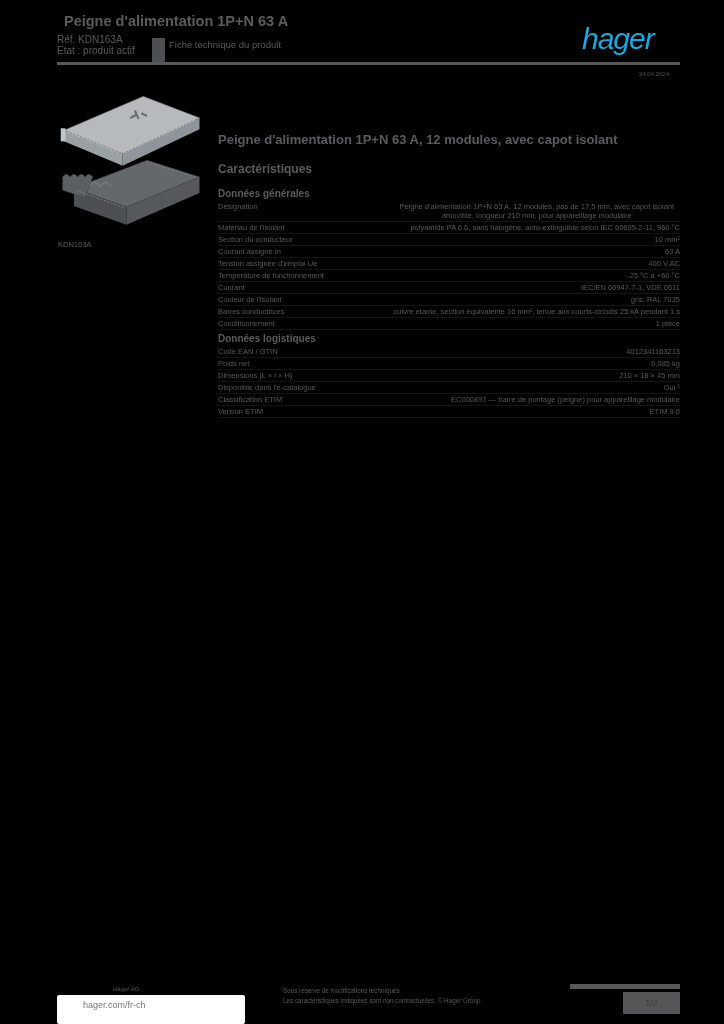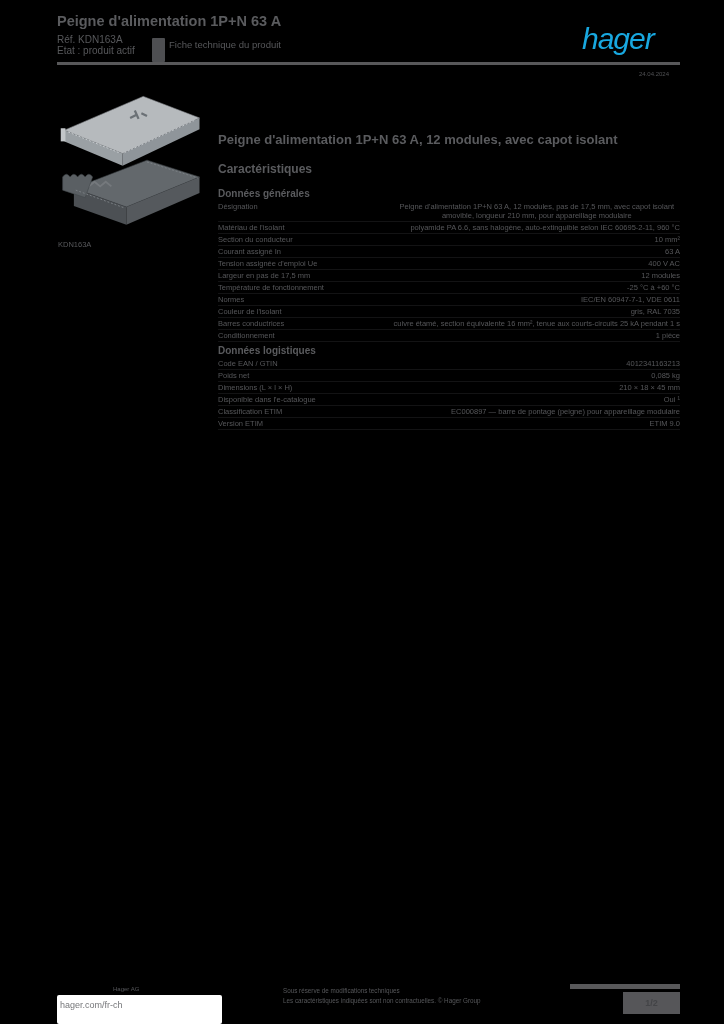--- a/index.html
+++ b/index.html
@@ -1,21 +1,21 @@
 <!DOCTYPE html>
 <html><head>
 <meta charset="utf-8">
 <style>
   html,body{margin:0;padding:0;background:#000;}
   #page{position:relative;width:724px;height:1024px;background:#000;overflow:hidden;
         font-family:"Liberation Sans",sans-serif;color:#57585b;}
   .abs{position:absolute;}
 
   
-  #title1{left:57px;top:12px;font-size:14.5px;font-weight:bold;color:#5a5b5e;line-height:18px;}
+  #title1{left:64px;top:12px;font-size:14.5px;font-weight:bold;color:#5a5b5e;line-height:18px;}
   #subwrap{left:57px;top:34px;width:240px;}
   .sub-small{font-size:10px;line-height:11px;color:#57585b;}
   #cat-icon{left:152px;top:38px;width:13px;height:24px;background:#4e4f52;border-radius:1px;}
   #sub-right{left:169px;top:39px;font-size:9.5px;line-height:12px;color:#57585b;width:115px;}
   #logo{left:582px;top:24px;font-size:30px;font-weight:400;font-style:italic;
         letter-spacing:-1px;line-height:30px;}
   #head-rule{left:57px;top:62px;width:623px;height:3px;background:#58585a;}
   #head-date{left:639px;top:71px;font-size:6px;color:#505154;}
 
   
@@ -28,21 +28,21 @@
   #char-heading{margin-top:14px;font-size:12px;font-weight:bold;color:#5a5b5e;}
   #spec-table{margin-top:9px;}
   .group-label{font-size:10px;font-weight:bold;color:#5a5b5e;padding:3px 0 2px 0;}
   .spec-row{display:flex;justify-content:space-between;align-items:flex-start;
             padding:1px 0;border-bottom:1px solid rgba(88,88,90,0.22);gap:16px;}
   .spec-label{font-size:7.5px;line-height:9px;color:#56575a;flex:0 0 auto;max-width:46%;}
   .spec-value{font-size:7.5px;line-height:9px;color:#56575a;text-align:center;max-width:62%;}
 
   
   #footer-company{left:113px;top:986px;font-size:6px;color:#55565a;}
-  #url-box{left:57px;top:995px;width:165px;height:29px;background:#ffffff;border-radius:2px;}
+  #url-box{left:57px;top:995px;width:165px;height:29px;background:#ffffff;border-radius:2px;padding-left:23px;}
   #url-text{margin:5px 0 0 3px;font-size:9px;color:#76777a;}
   #foot-notes{left:283px;top:986px;width:235px;font-size:6.3px;line-height:9.5px;color:#57585b;}
   #foot-bar{left:570px;top:984px;width:110px;height:5px;background:#58585a;}
   #page-box{left:623px;top:992px;width:57px;height:22px;background:#565659;
             display:flex;align-items:center;justify-content:center;}
   #page-num{font-size:9px;font-weight:bold;color:#434447;}
 </style>
 </head>
 <body>
 
@@ -100,29 +100,25 @@
         </div>
         <div class="spec-row">
           <div class="spec-label">Courant assigné In</div>
           <div class="spec-value">63 A</div>
         </div>
         <div class="spec-row">
           <div class="spec-label">Tension assignée d'emploi Ue</div>
           <div class="spec-value">400 V AC</div>
         </div>
         <div class="spec-row">
-          <div class="spec-label">Largeur en pas de 17,5 mm</div>
-          <div class="spec-value">12 modules</div>
-        </div>
-        <div class="spec-row">
           <div class="spec-label">Température de fonctionnement</div>
           <div class="spec-value">-25 °C à +60 °C</div>
         </div>
         <div class="spec-row">
-          <div class="spec-label">Normes</div>
+          <div class="spec-label">Courant</div>
           <div class="spec-value">IEC/EN 60947-7-1, VDE 0611</div>
         </div>
         <div class="spec-row">
           <div class="spec-label">Couleur de l'isolant</div>
           <div class="spec-value">gris, RAL 7035</div>
         </div>
         <div class="spec-row">
           <div class="spec-label">Barres conductrices</div>
           <div class="spec-value">cuivre étamé, section équivalente 16 mm², tenue aux courts-circuits 25 kA pendant 1 s</div>
         </div>

